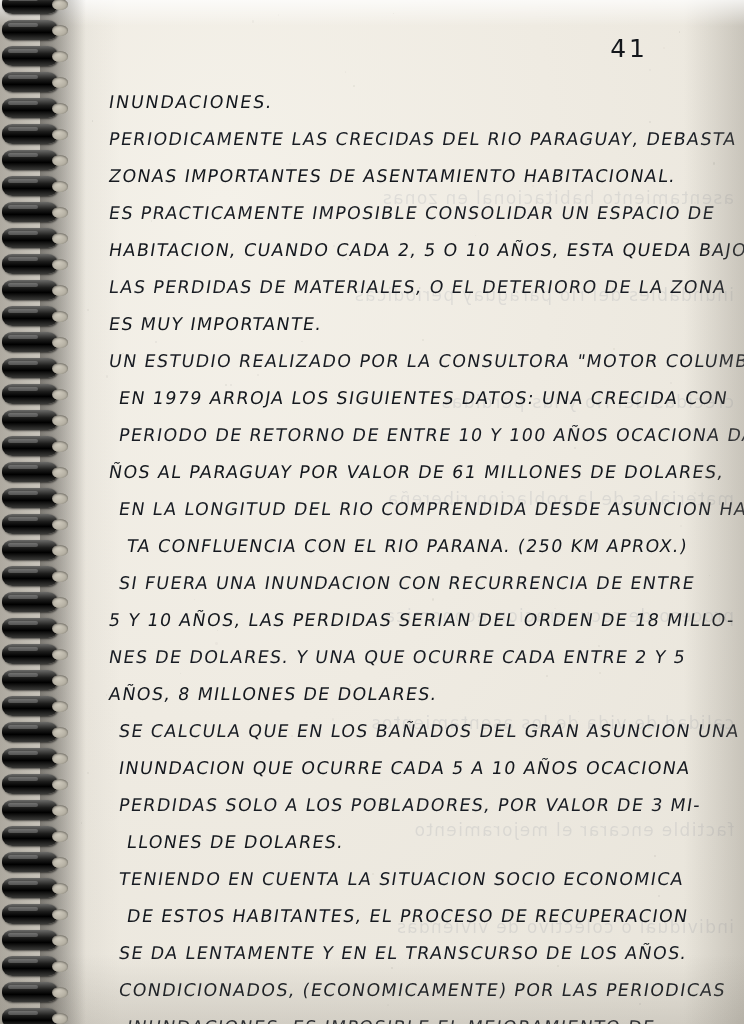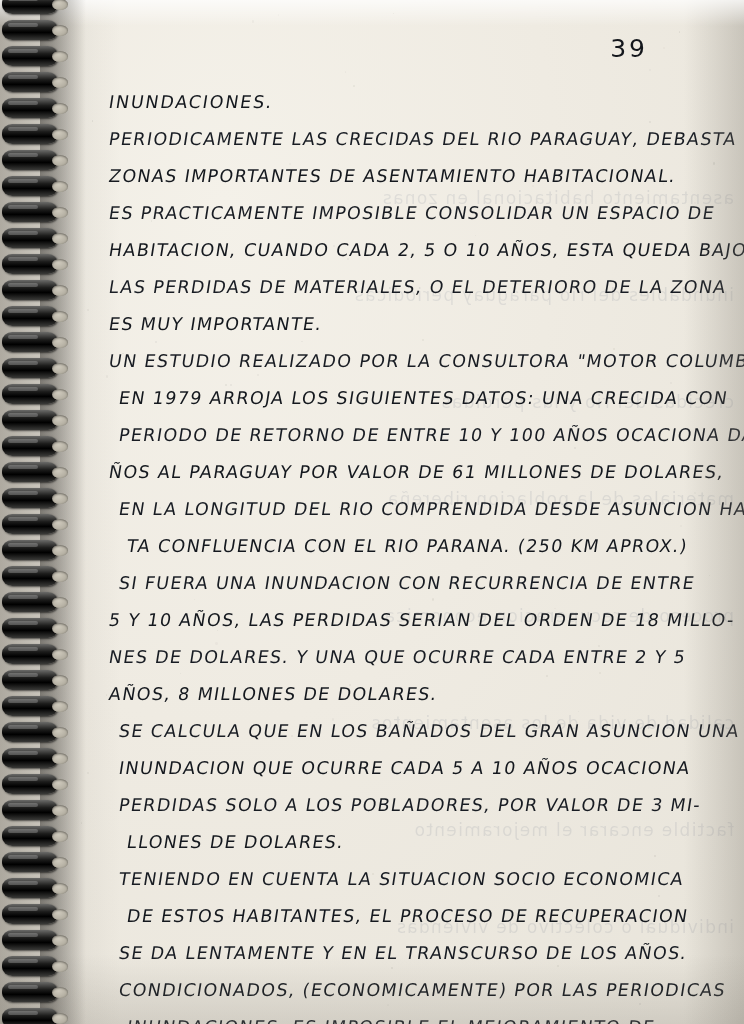--- a/index.html
+++ b/index.html
@@ -164,21 +164,21 @@
     <div style="margin-top:120px;">asentamiento habitacional en zonas</div>
     <div style="margin-top:60px;">inundables del rio paraguay periodicas</div>
     <div style="margin-top:70px;">crecidas del rio y las perdidas</div>
     <div style="margin-top:60px;">materiales de la poblacion ribereña</div>
     <div style="margin-top:80px;">proceso de recuperacion economica</div>
     <div style="margin-top:70px;">calidad de vida de los asentamientos</div>
     <div style="margin-top:70px;">factible encarar el mejoramiento</div>
     <div style="margin-top:60px;">individual o colectivo de viviendas</div>
   </div>
 
-  <div class="page-number">39</div>
+  <div class="page-number">41</div>
 
   <div class="hand">
     <div class="line heading">Inundaciones.</div>
     <div class="line">Periodicamente las crecidas del Rio Paraguay, debasta</div>
     <div class="line">zonas importantes de asentamiento habitacional.</div>
     <div class="line">Es practicamente imposible consolidar un espacio de</div>
     <div class="line">habitacion, cuando cada 2, 5 o 10 años, esta queda bajo agua.</div>
     <div class="line">Las perdidas de materiales, o el deterioro de la zona</div>
     <div class="line">es muy importante.</div>
     <div class="line">Un estudio realizado por la consultora "Motor Columbus"</div>

